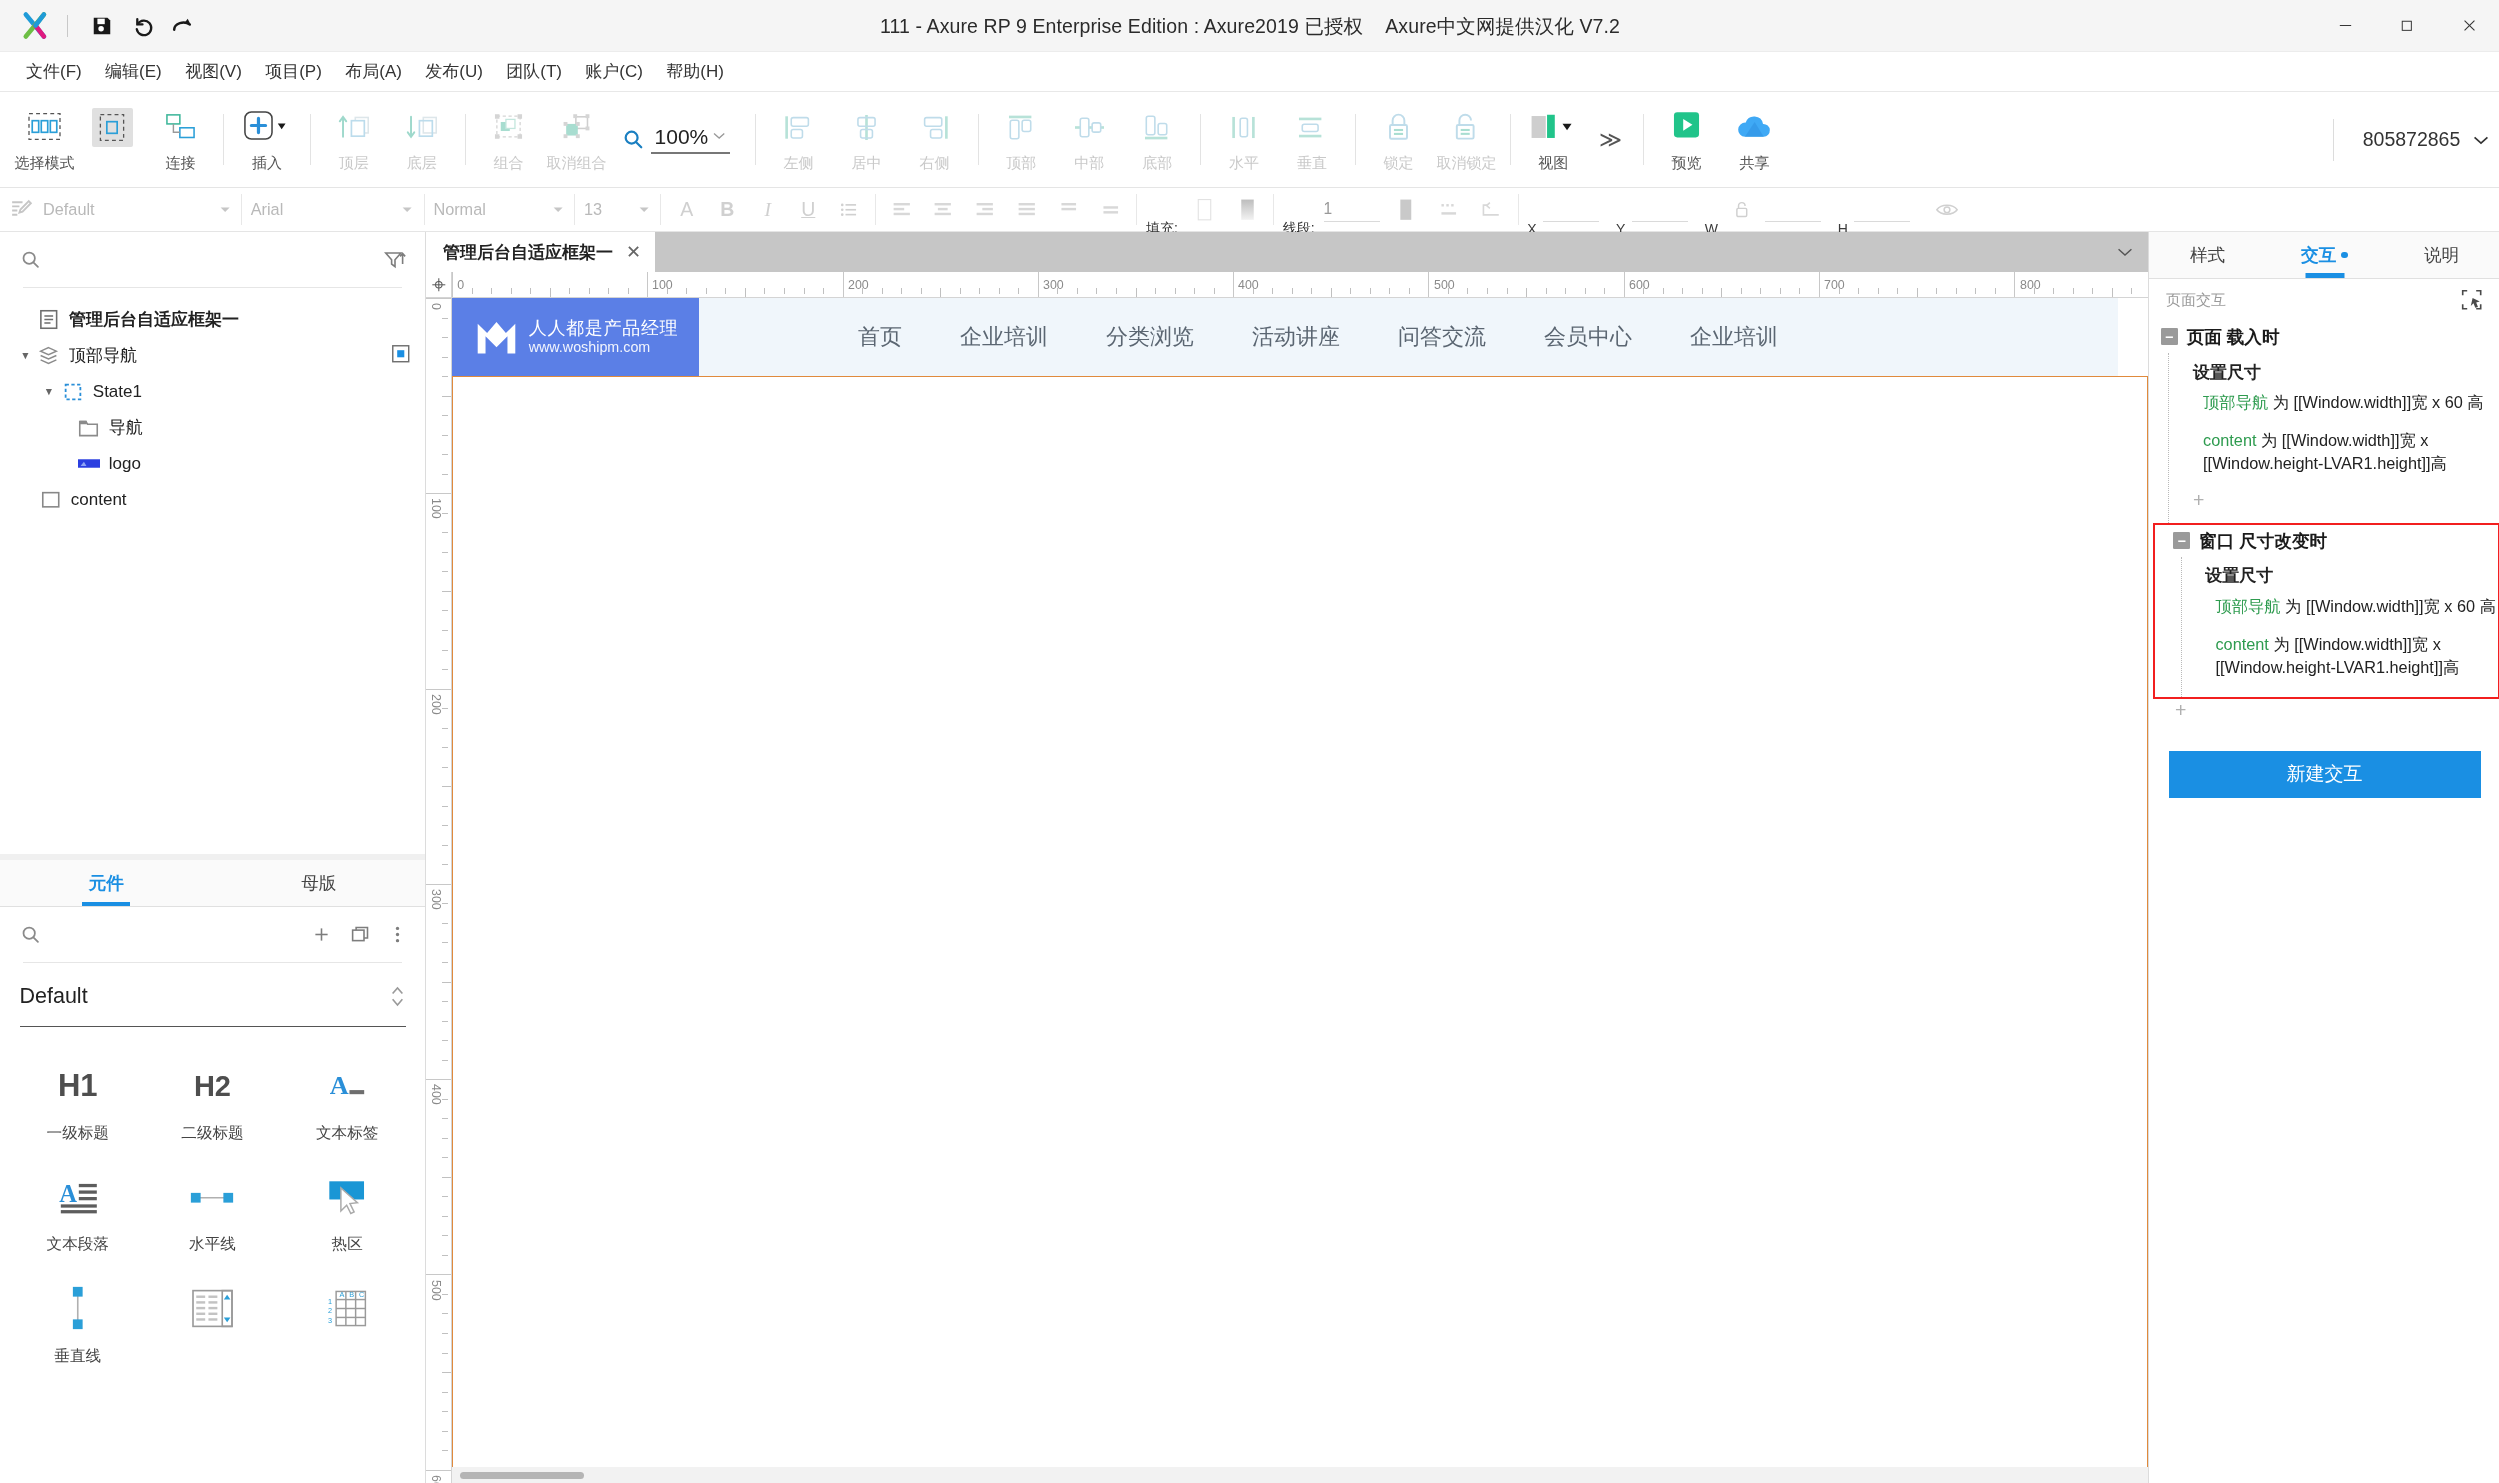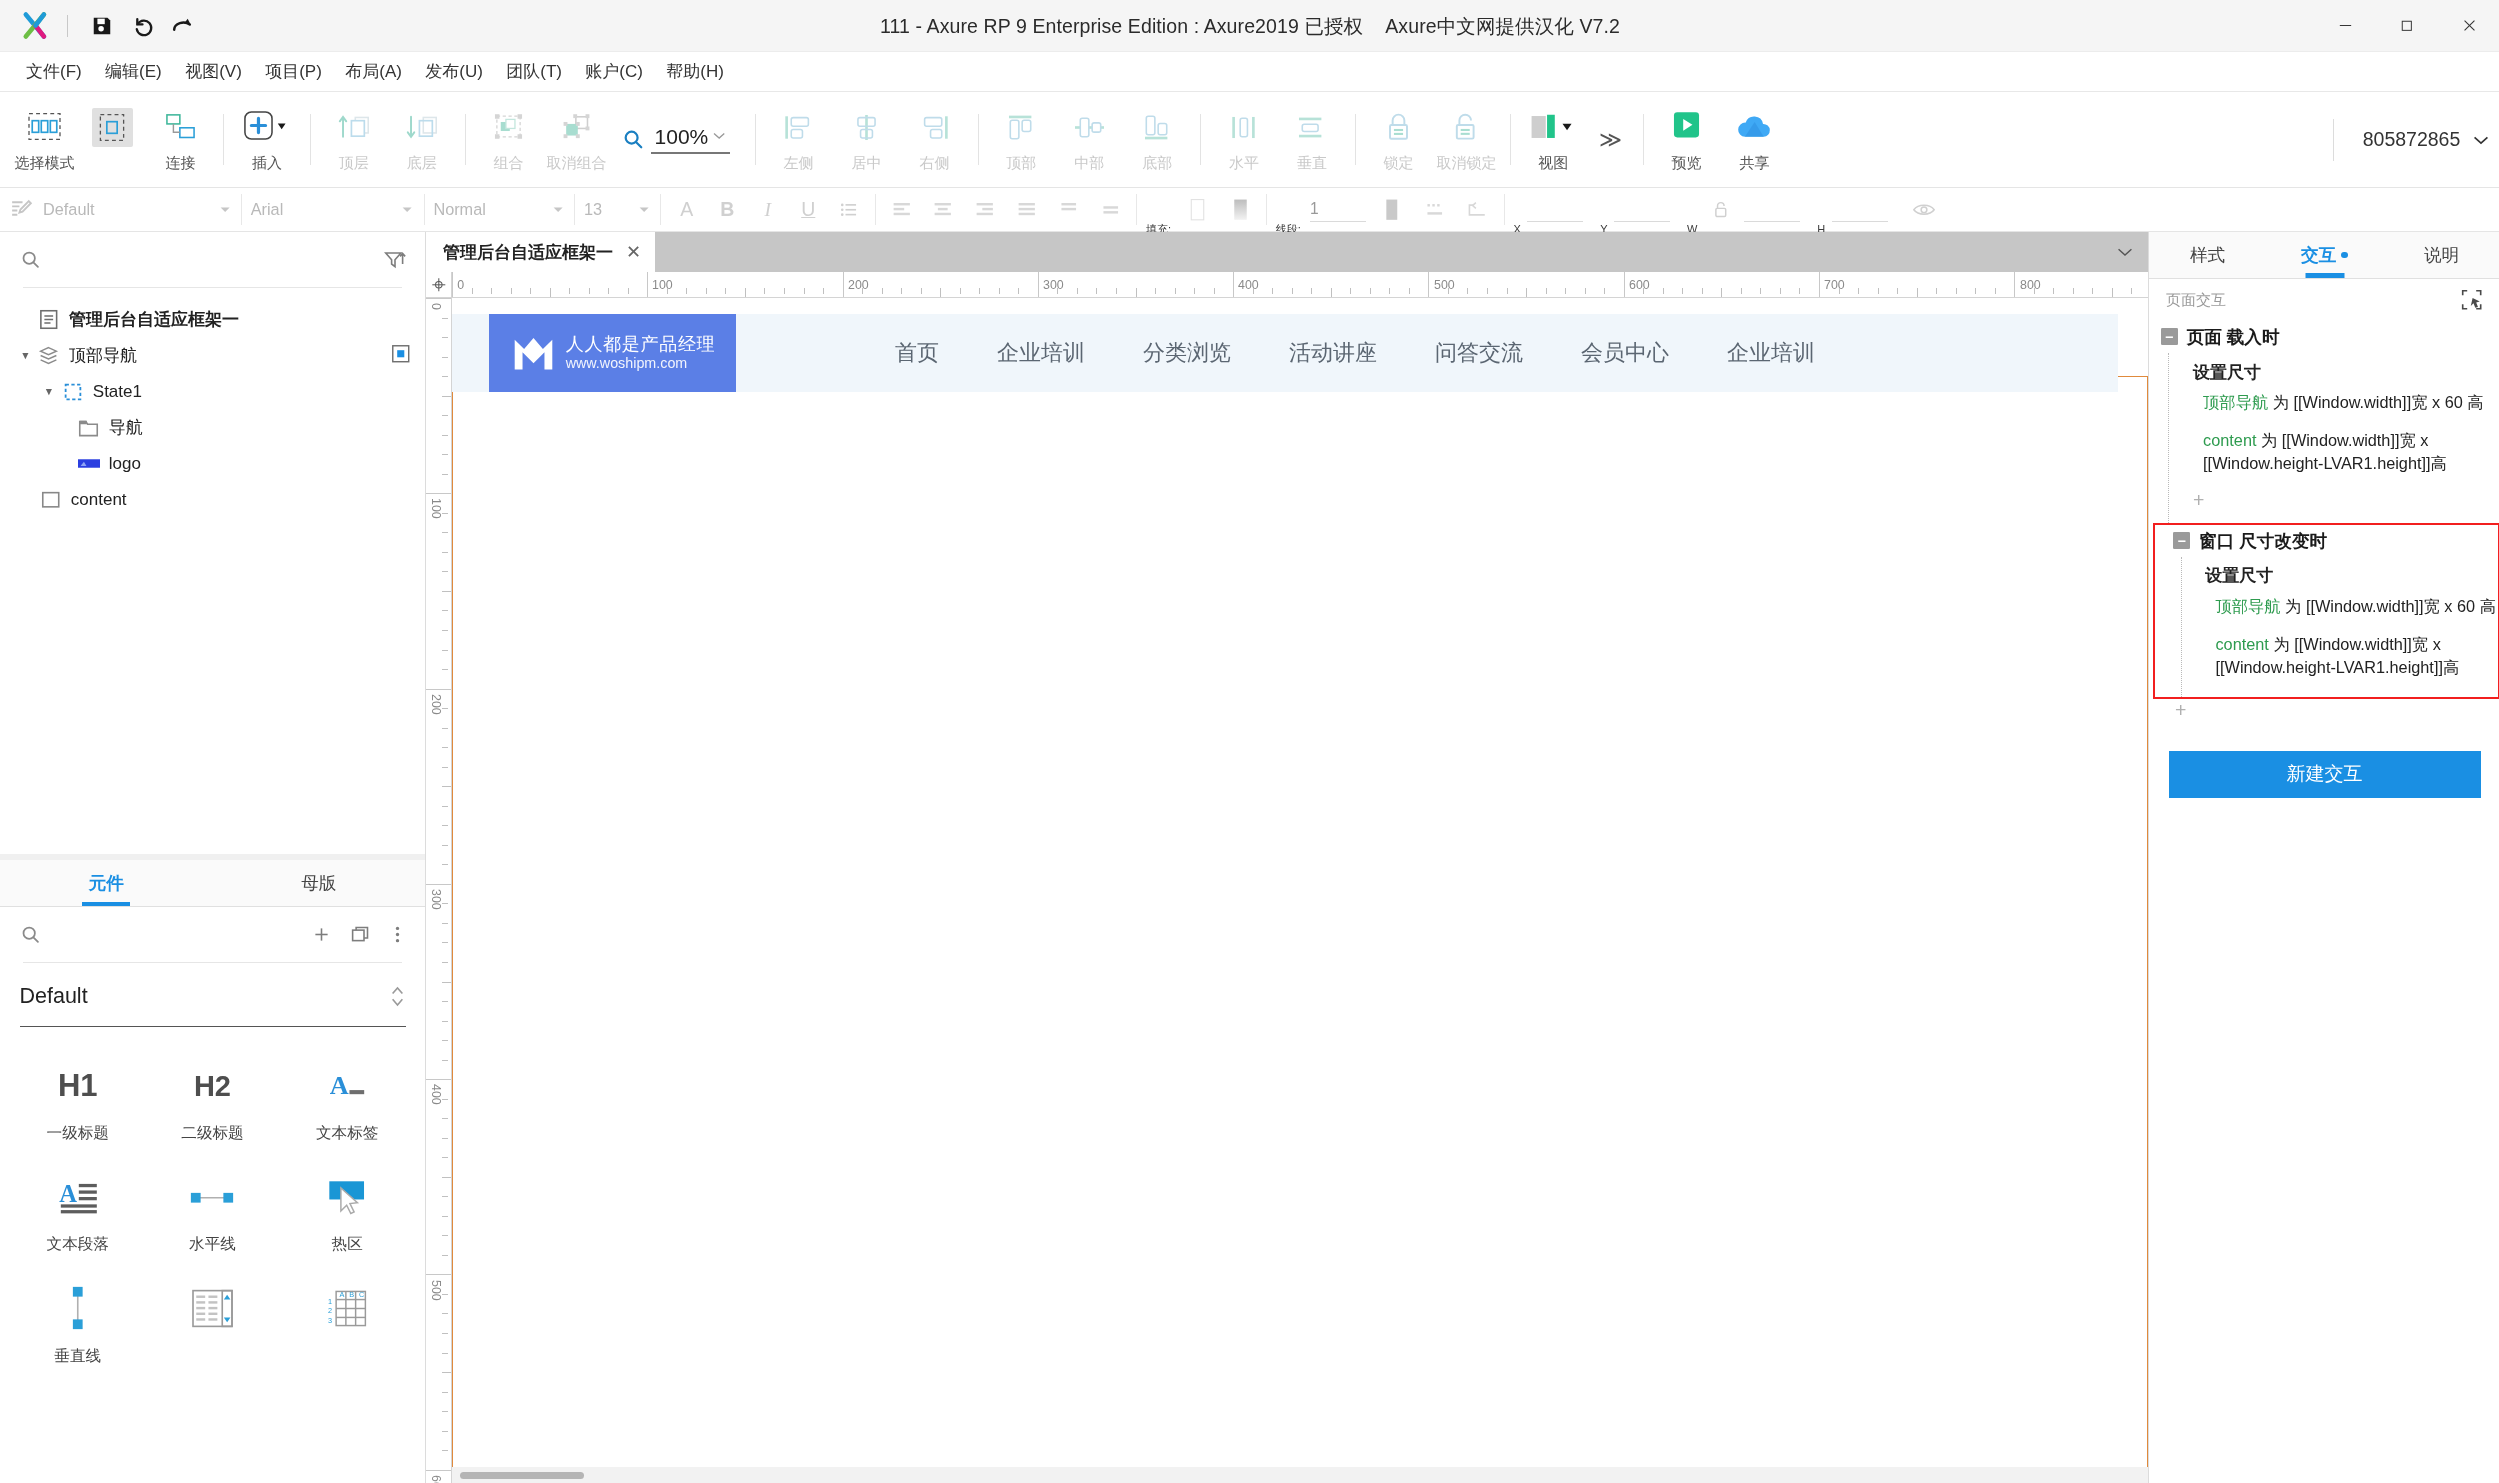--- a/index.html
+++ b/index.html
@@ -75,21 +75,21 @@
   .chev-more { font-size:22px; color:#555; padding: 0 11.7px; cursor:pointer; font-weight:300;}
 
   
   .formatbar {
     height: 44px; flex:0 0 44px; background:#fff; display:flex; align-items:center;
     border-bottom:0.7px solid #e5e5e5; font-size: 16.3px; color:#b9b9b9;
   }
   .fb-cell { display:flex; align-items:center; height:44px; padding: 0 9px; }
   .fb-sep { width:0.7px; height:31px; background:#e8e8e8; }
   .fb-ico { width:34px; height:34px; display:flex; align-items:center; justify-content:center; cursor:pointer;}
-  .fb-label { color:#333; font-size:11px;margin-top:39px; }
+  .fb-label { color:#333; font-size:14px;margin-top:39px; }
   .fb-input {
     border:none; border-bottom:0.7px solid #dadada; width: 56px; height: 25px;
     font-size:15.6px; color:#999; font-family:inherit; outline:none; text-align:left;
   }
 
   
   .body { flex:1; display:flex; min-height:0; }
 
   
   .left { width: 426px; flex:0 0 426px; display:flex; flex-direction:column; border-right:0.7px solid #dcdcdc; background:#fff;}
@@ -162,22 +162,22 @@
   }
   .canvas {
     flex:1; position:relative; overflow:hidden; background:#fff;
   }
   .tick { position:absolute; top:0; background:#b0b0b0; }
   .ruler-h .tick { width:0.7px; }
   .ruler-v .tick { height:0.7px; }
   .ticklbl { position:absolute; font-size:12.4px; color:#8a8a8a; }
 
   .artboard-nav {
-    position:absolute; left:0; top:16px; height: 78px; background:#f0f6fb;
-    display:flex; align-items:center; width: 1666px; padding-left: 37px;
+    position:absolute; left:0; top:0; height: 78px; background:#f0f6fb;
+    display:flex; align-items:center; width: 1666px;
   }
   .nav-logo {
     width: 247px; height: 78px; background:#5b7fe6; display:flex; align-items:center;
     justify-content:center; gap: 9px;
   }
   .nav-logo-text { color:#fff; line-height:1.15; }
   .nav-logo-text .l1 { font-size: 18px; letter-spacing: 0.7px; }
   .nav-logo-text .l2 { font-size: 14.3px; opacity:.92; }
   .nav-items { display:flex; align-items:flex-start; gap: 0; margin-left: 130px; }
   .nav-item { font-size: 22px; color:#5b6672; padding: 0 29px; cursor:pointer; white-space:nowrap;}

